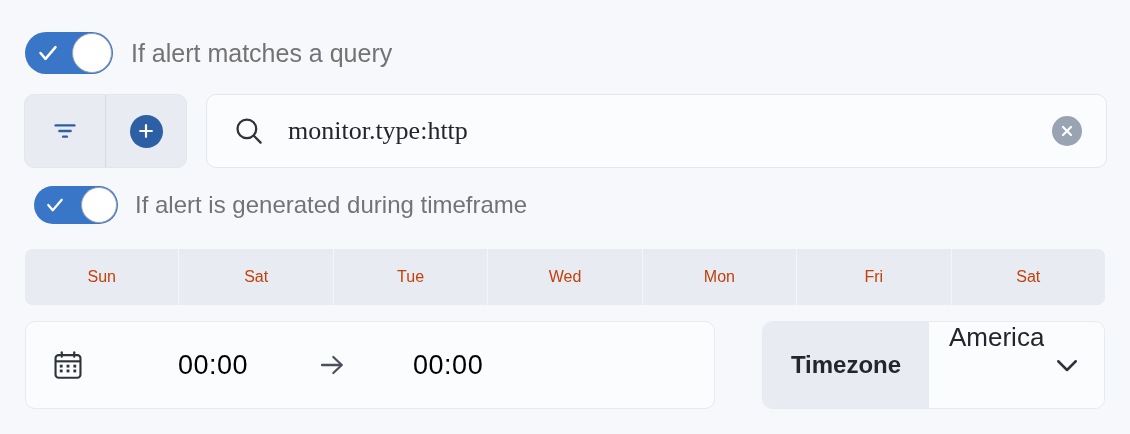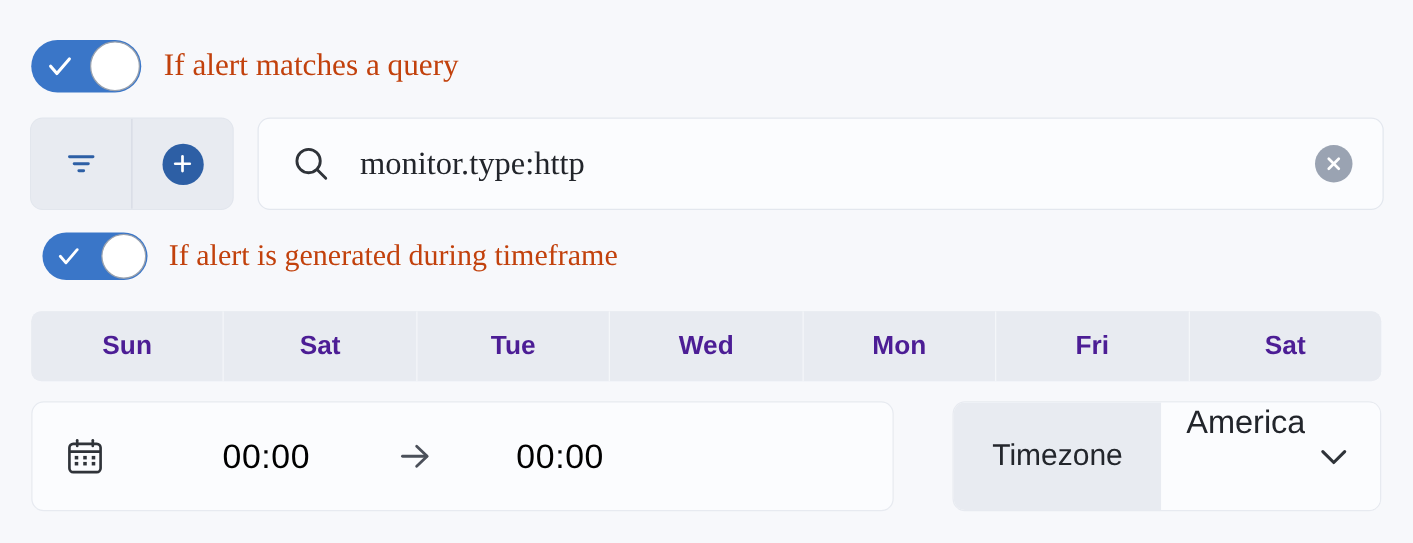--- a/index.html
+++ b/index.html
@@ -62,23 +62,22 @@
     box-sizing: border-box;
   }
 
   .switch.small { width: 84px; height: 38px; border-radius: 19px; }
   .switch.small .knob { width: 36px; height: 36px; }
   .switch.small .check { left: 12px; top: 10px; width: 18px; height: 18px; }
 
   .toggle-label {
     margin-left: 18px;
     font-size: 25px;
-    color: #c2410c;
+    color: #737373;
     white-space: nowrap;
-    font-family: Liberation Serif, serif;
   }
   #row-time-toggle .toggle-label {
     margin-left: 17px;
     font-size: 24px;
   }
 
   
   #query-bar {
     position: absolute;
     left: 24px;
@@ -168,25 +167,24 @@
     display: flex;
     border-radius: 8px;
     overflow: hidden;
     background: #e8ebf1;
   }
   .day-cell {
     flex: 1;
     display: flex;
     align-items: center;
     justify-content: center;
-    font-size: 21px;
-    color: #4c1d95;
-    background: #e8ebf1;
-    cursor: pointer;
-    font-weight: bold;
+    font-size: 16px;
+    color: #c2410c;
+    background: #e8ebf1;
+    cursor: pointer;
   }
   .day-cell + .day-cell { border-left: 1px solid #f4f6f9; }
 
   
   #time-row {
     position: absolute;
     left: 25px;
     top: 321px;
     width: 690px;
     height: 88px;
@@ -226,21 +224,21 @@
     box-sizing: border-box;
     background: #fbfcfe;
   }
   #timezone-label {
     width: 166px;
     background: #e8ebf1;
     display: flex;
     align-items: center;
     justify-content: center;
     font-size: 24px;
-    font-weight: normal;
+    font-weight: bold;
     color: #23262c;
     flex: none;
     cursor: pointer;
   }
   #timezone-select {
     flex: 1;
     background: #fbfcfe;
     display: flex;
     cursor: pointer;
     overflow: hidden;

